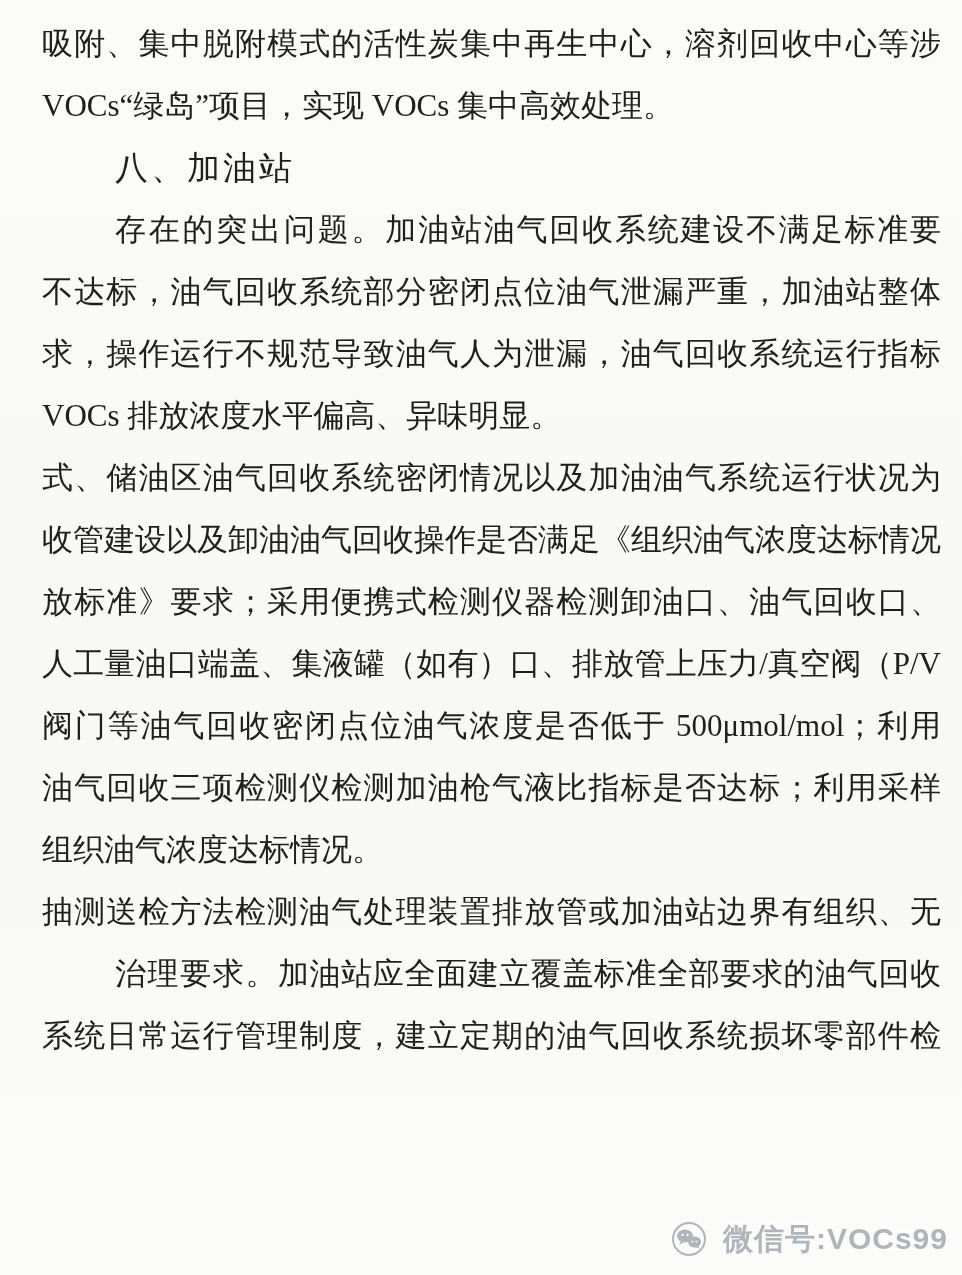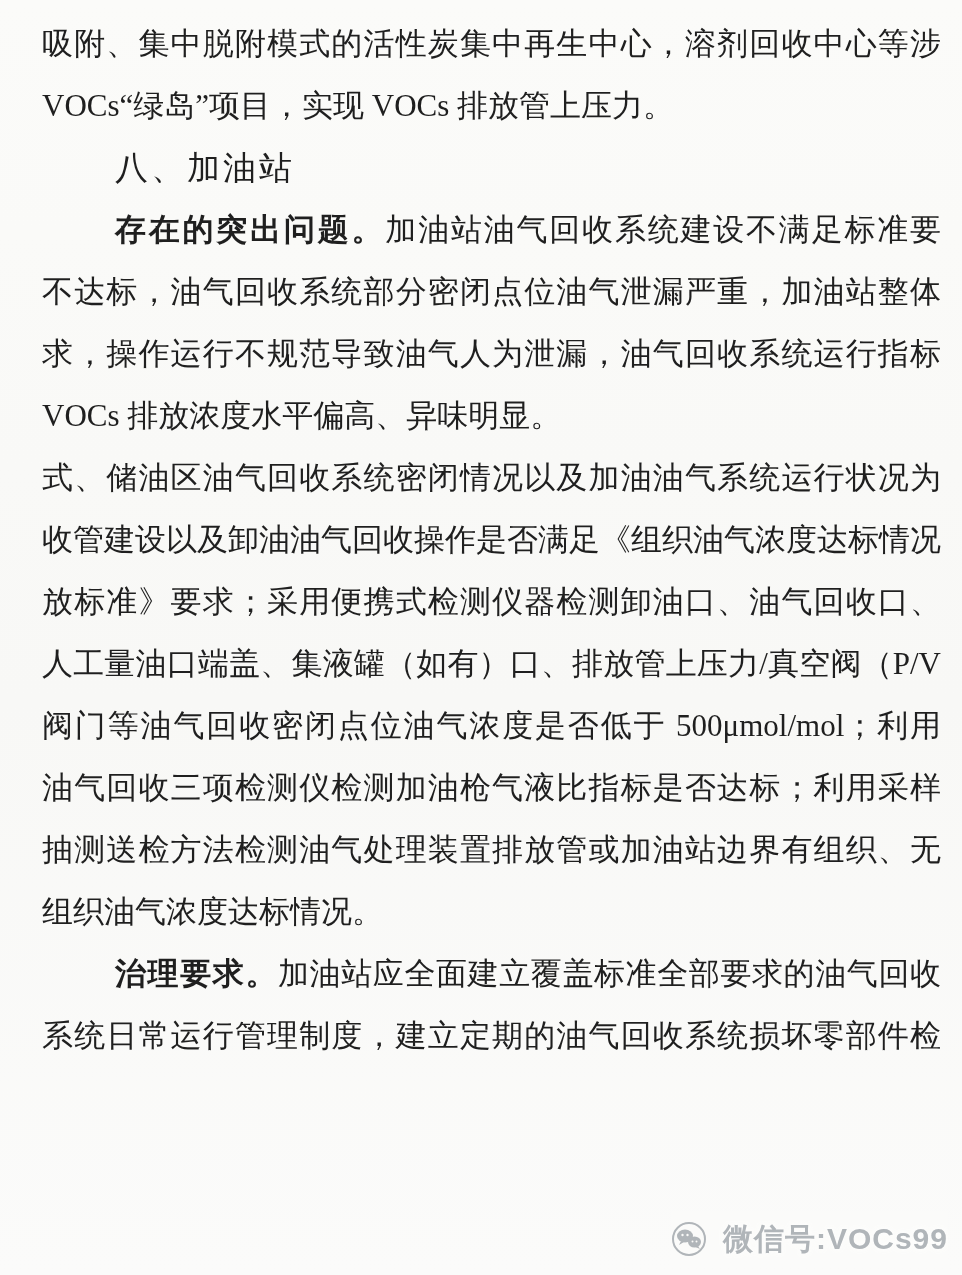--- a/index.html
+++ b/index.html
@@ -23,21 +23,21 @@
     line-height: 62px;
     overflow: hidden;
   }
   .just {
     text-align: justify;
     text-align-last: justify;
   }
   .first { padding-left: 73px; }
   .lead {
     font-family: "Liberation Sans", "DejaVu Sans", sans-serif;
-    font-weight: 700;
+    font-weight: 400;
     letter-spacing: 1px;
   }
   .heading-line {
     padding-left: 73px;
     font-family: "Liberation Sans", "DejaVu Sans", sans-serif;
     font-weight: 400;
     font-size: 33px;
     letter-spacing: 3px;
   }
   .watermark {
@@ -59,41 +59,41 @@
   }
   .wicon { display: inline-flex; }
   .wicon svg { display: block; }
 </style>
 </head>
 <body>
 
 <div class="page">
 
   <div class="line just">吸附、集中脱附模式的活性炭集中再生中心，溶剂回收中心等涉</div>
-  <div class="line">VOCs“绿岛”项目，实现 VOCs 排放管上压力。</div>
+  <div class="line">VOCs“绿岛”项目，实现 VOCs 集中高效处理。</div>
 
   <div class="line heading-line">
     <span>八、加油站</span>
   </div>
 
   <div class="line just first">
     <span class="lead">存在的突出问题。</span><span>加油站油气回收系统建设不满足标准要</span>
   </div>
   <div class="line just">不达标，油气回收系统部分密闭点位油气泄漏严重，加油站整体</div>
   <div class="line just">求，操作运行不规范导致油气人为泄漏，油气回收系统运行指标</div>
   <div class="line">VOCs 排放浓度水平偏高、异味明显。</div>
 
   <div class="line just">式、储油区油气回收系统密闭情况以及加油油气系统运行状况为</div>
   <div class="line just">收管建设以及卸油油气回收操作是否满足《组织油气浓度达标情况</div>
   <div class="line just">放标准》要求；采用便携式检测仪器检测卸油口、油气回收口、</div>
   <div class="line just">人工量油口端盖、集液罐（如有）口、排放管上压力/真空阀（P/V</div>
   <div class="line just">阀门等油气回收密闭点位油气浓度是否低于 500μmol/mol；利用</div>
   <div class="line just">油气回收三项检测仪检测加油枪气液比指标是否达标；利用采样</div>
+  <div class="line">组织油气浓度达标情况。</div>
   <div class="line just">抽测送检方法检测油气处理装置排放管或加油站边界有组织、无</div>
-  <div class="line">组织油气浓度达标情况。</div>
 
   <div class="line just first">
     <span class="lead">治理要求。</span><span>加油站应全面建立覆盖标准全部要求的油气回收</span>
   </div>
   <div class="line just">系统日常运行管理制度，建立定期的油气回收系统损坏零部件检</div>
 
   <div class="watermark">
     <span class="wicon">
       <svg width="36" height="36" viewBox="0 0 36 36">
         <circle cx="18" cy="18" r="16" fill="none" stroke="#a4a9ae" stroke-width="2"></circle>

